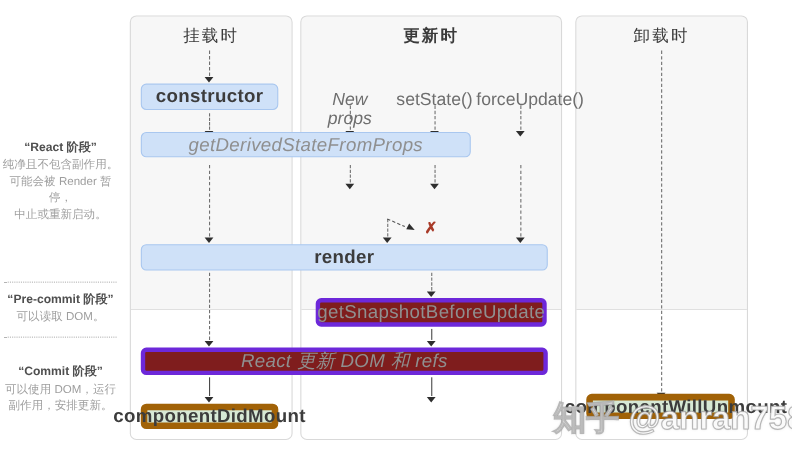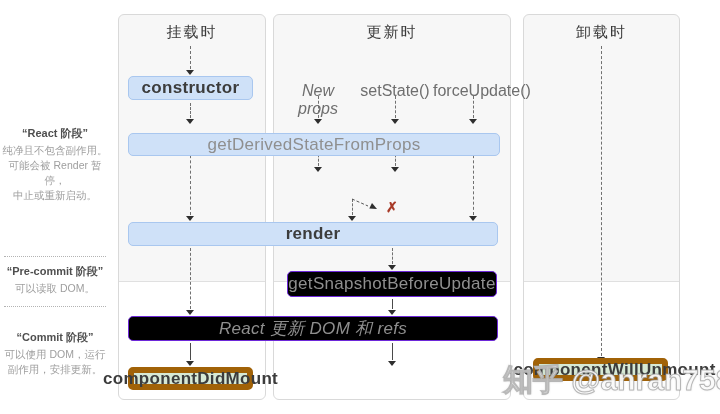--- a/index.html
+++ b/index.html
@@ -20,21 +20,21 @@
   .trigger{
     position:absolute;top:82px;font-size:16px;color:#6e6e6e;text-align:center;z-index:1;
   }
   
   .box{
     position:absolute;box-sizing:border-box;border-radius:5px;z-index:3;
     display:flex;align-items:center;justify-content:center;
     font-size:17px;letter-spacing:.3px;
   }
   .blue{background:#cfe1f8;border:1px solid #a9c7ef;}
-  .yellow{background:#000000;border:1px solid #6d28d9;}
+  .yellow{background:#7f1d1d;border:4px solid #6d28d9;}
   .green{background:#d7e9d5;border:6px solid #a16207;}
   .lbl-bold{font-weight:bold;color:#3c3c3c;}
   .lbl-gray{color:#8f8f8f;}
   .it{font-style:italic;}
   
   .dash{position:absolute;width:0;border-left:1px dashed #707070;z-index:1;}
   .solidline{position:absolute;width:0;border-left:1px solid #4a4a4a;z-index:1;}
   .head{
     position:absolute;width:0;height:0;z-index:2;
     border-left:4px solid transparent;border-right:4px solid transparent;
@@ -65,29 +65,29 @@
 </head>
 <body>
 
 <div id="canvas">
 
   <div class="col" style="left:118px;width:148px;"></div>
   <div class="col" style="left:273px;width:238px;"></div>
   <div class="col" style="left:523px;width:157px;"></div>
 
   <div class="coltitle" style="left:118px;width:148px;">挂载时</div>
-  <div class="coltitle" style="left:273px;width:238px;">更新时</div>
+  <div class="coltitle" style="left:273px;width:238px;font-weight:bold;">更新时</div>
   <div class="coltitle" style="left:523px;width:157px;">卸载时</div>
 
   <div class="trigger it" style="left:283px;width:70px;">New props</div>
   <div class="trigger" style="left:360px;width:70px;">setState()</div>
   <div class="trigger" style="left:433px;width:80px;">forceUpdate()</div>
 
   <div class="box blue lbl-bold" style="left:128px;top:76px;width:125px;height:24px;">constructor</div>
-  <div class="box blue lbl-gray" style="left:128px;top:133px;width:372px;height:23px;">getDerivedStateFromProps</div>
+  <div class="box blue lbl-gray" style="left:128px;top:120px;width:300px;height:23px;font-style:italic;">getDerivedStateFromProps</div>
   <div class="box blue lbl-bold" style="left:128px;top:222px;width:370px;height:24px;">render</div>
   <div class="box yellow lbl-gray" style="left:287px;top:271px;width:210px;height:26px;">getSnapshotBeforeUpdate</div>
   <div class="box yellow lbl-gray it" style="left:128px;top:316px;width:370px;height:25px;">React 更新 DOM 和 refs</div>
   <div class="box green lbl-bold" style="left:128px;top:367px;width:125px;height:23px;">componentDidMount</div>
   <div class="box green lbl-bold" style="left:533px;top:358px;width:135px;height:23px;padding-left:28px;">componentWillUnmount</div>
 
   <div class="dash" style="left:190px;top:46px;height:23px;"></div>
   <div class="head" style="left:186px;top:70px;"></div>
 
   <div class="dash" style="left:190px;top:103px;height:15px;"></div>

